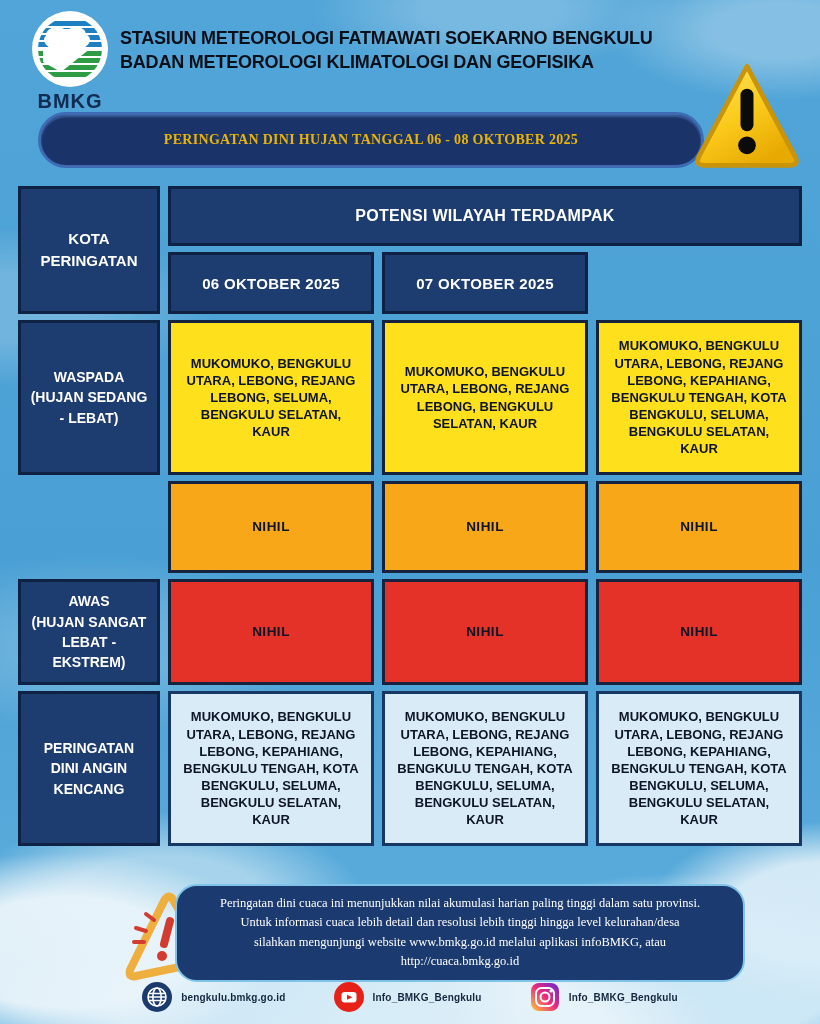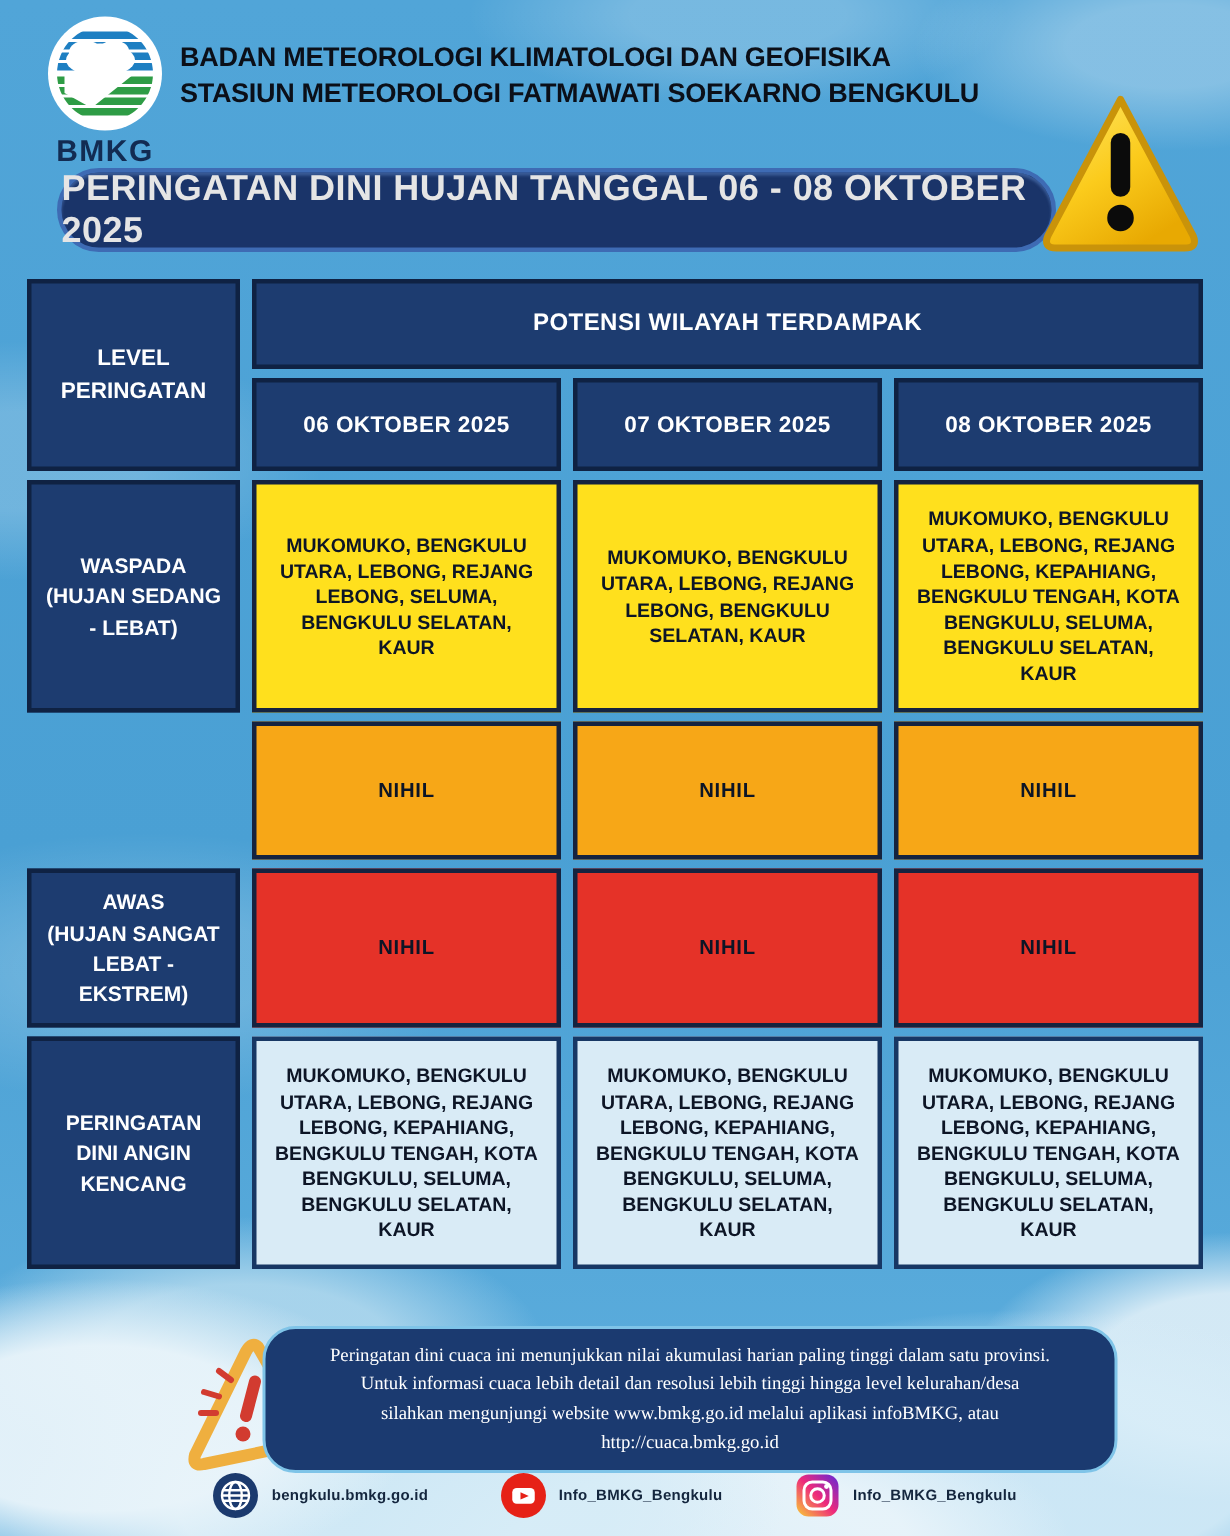--- a/index.html
+++ b/index.html
@@ -26,21 +26,21 @@
   .logo-wrap svg { display:block; margin:0 auto; }
   .logo-text { font-weight:bold; font-size:20px; letter-spacing:1px; color:#122B52; margin-top:2px; }
 
   .agency { position:absolute; left:120px; top:26px; color:#0B0F18; font-weight:bold;
             font-size:18px; line-height:1.35; letter-spacing:-0.2px; }
 
   .banner { position:absolute; left:38px; top:112px; width:660px; height:50px;
             background:#1A3469; border:3px solid #3E6BB4; border-radius:28px;
             box-shadow:inset 0 2px 2px rgba(120,170,240,0.35);
             display:flex; align-items:center; justify-content:center; }
-  .banner span { color:#e5e5e5; font-weight:bold; font-size:24px; letter-spacing:0.3px; }
+  .banner span { color:#eab308; font-weight:bold; font-size:14px; letter-spacing:0.3px;font-family:Liberation Serif, serif; }
 
   .alert-triangle { position:absolute; right:14px; top:58px; }
 
   
   .warning-table {
     position:absolute; left:18px; right:18px; top:186px;
     display:grid;
     grid-template-columns:142px 1fr 1fr 1fr;
     grid-template-rows:60px 62px 155px 92px 106px 155px;
     gap:6px 8px;
@@ -99,49 +99,48 @@
         <ellipse cx="36" cy="30" rx="23" ry="11" fill="#FFFFFF"></ellipse>
         <ellipse cx="26" cy="25" rx="11" ry="8" fill="#FFFFFF"></ellipse>
         <ellipse cx="45" cy="24" rx="10" ry="7" fill="#FFFFFF"></ellipse>
         <path d="M12 38 L60 38 L30 62 L12 52 Z" fill="#FFFFFF"></path>
       </g>
     </svg>
     <div class="logo-text">BMKG</div>
   </div>
 
   <div class="agency">
+    <div>STASIUN METEOROLOGI FATMAWATI SOEKARNO BENGKULU</div>
     <div>BADAN METEOROLOGI KLIMATOLOGI DAN GEOFISIKA</div>
-    <div>STASIUN METEOROLOGI FATMAWATI SOEKARNO BENGKULU</div>
   </div>
 
   <div class="banner">
     <span>PERINGATAN DINI HUJAN TANGGAL 06 - 08 OKTOBER 2025</span>
   </div>
 
   <svg class="alert-triangle" width="118" height="118" viewBox="0 0 100 100">
     <defs>
       <linearGradient id="triG" x1="0" y1="0" x2="0.6" y2="1">
         <stop offset="0" stop-color="#FFE766"></stop>
         <stop offset="0.55" stop-color="#FBCB1C"></stop>
         <stop offset="1" stop-color="#E8A902"></stop>
       </linearGradient>
     </defs>
     <path d="M50 7 L91 84 Q94 91 86 91 L14 91 Q6 91 9 84 Z" fill="url(#triG)" stroke="#C9930A" stroke-width="4" stroke-linejoin="round"></path>
     <rect x="44.5" y="26" width="11" height="36" rx="5.5" fill="#0B0B0B"></rect>
     <circle cx="50" cy="74" r="7.5" fill="#0B0B0B"></circle>
   </svg>
 
   <div class="warning-table">
-    <div class="cell c-navy lvl-header">LEVEL
+    <div class="cell c-navy lvl-header">KOTA
 PERINGATAN</div>
     <div class="cell c-navy impact-header">POTENSI WILAYAH TERDAMPAK</div>
 
     <div class="cell c-navy date-cell" style="grid-column:2">06 OKTOBER 2025</div>
     <div class="cell c-navy date-cell" style="grid-column:3">07 OKTOBER 2025</div>
-    <div class="cell c-navy date-cell" style="grid-column:4">08 OKTOBER 2025</div>
 
     <div class="cell c-navy row-label" style="grid-row:3">WASPADA
 (HUJAN SEDANG
 - LEBAT)</div>
     <div class="cell c-yellow data-cell" style="grid-row:3;grid-column:3">MUKOMUKO, BENGKULU UTARA, LEBONG, REJANG LEBONG, BENGKULU SELATAN, KAUR</div>
     <div class="cell c-yellow data-cell" style="grid-row:3;grid-column:2">MUKOMUKO, BENGKULU UTARA, LEBONG, REJANG LEBONG, SELUMA, BENGKULU SELATAN, KAUR</div>
     <div class="cell c-yellow data-cell" style="grid-row:3;grid-column:4">MUKOMUKO, BENGKULU UTARA, LEBONG, REJANG LEBONG, KEPAHIANG, BENGKULU TENGAH, KOTA BENGKULU, SELUMA, BENGKULU SELATAN, KAUR</div>
 
     <div class="cell c-orange data-cell nihil" style="grid-row:4;grid-column:2">NIHIL</div>
     <div class="cell c-orange data-cell nihil" style="grid-row:4;grid-column:3">NIHIL</div>

